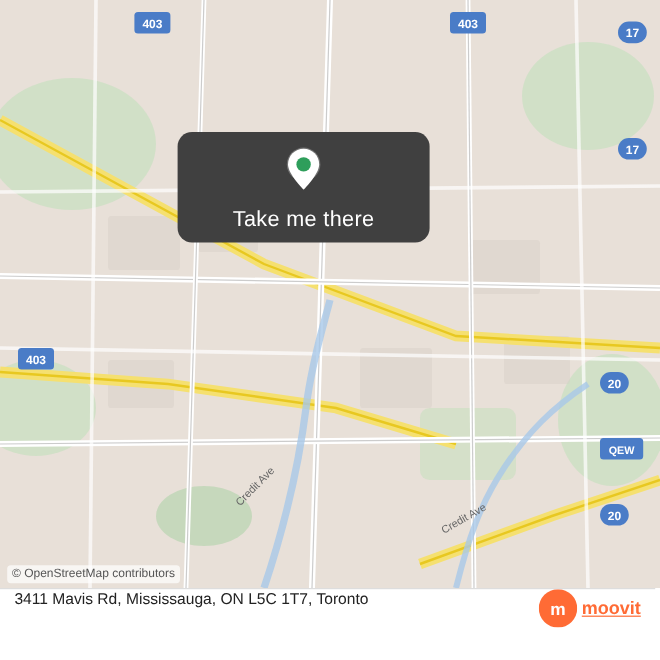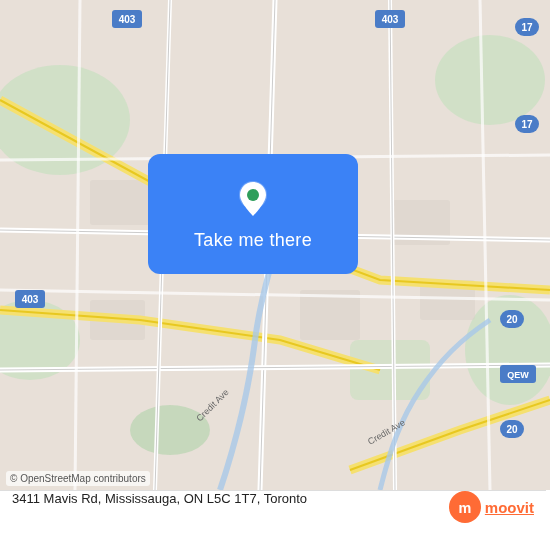--- a/index.html
+++ b/index.html
@@ -26,31 +26,30 @@
       width: 100%;
       height: 100%;
     }
 
     
     #take-me-there-btn {
       position: absolute;
       top: 110px;
       left: 148px;
       width: 210px;
-      height: 120px;
-      background-color: #3b82f6;
+      height: 92px;
+      background-color: #404040;
       border-radius: 12px;
       display: flex;
       flex-direction: column;
       align-items: center;
       justify-content: center;
       cursor: pointer;
       border: none;
       gap: 10px;
-      margin-top: 44px;
     }
 
     .pin-icon {
       width: 42px;
       height: 42px;
     }
 
     #btn-label {
       color: white;
       font-size: 18px;

